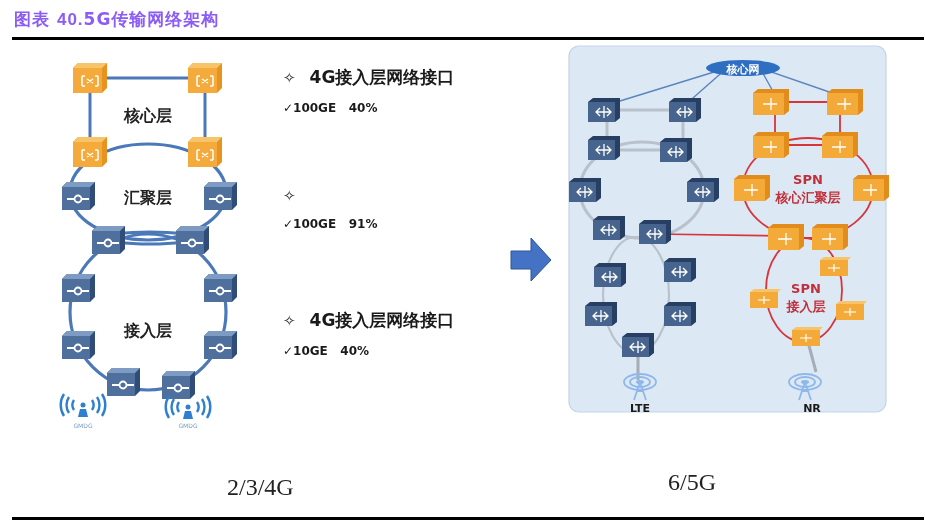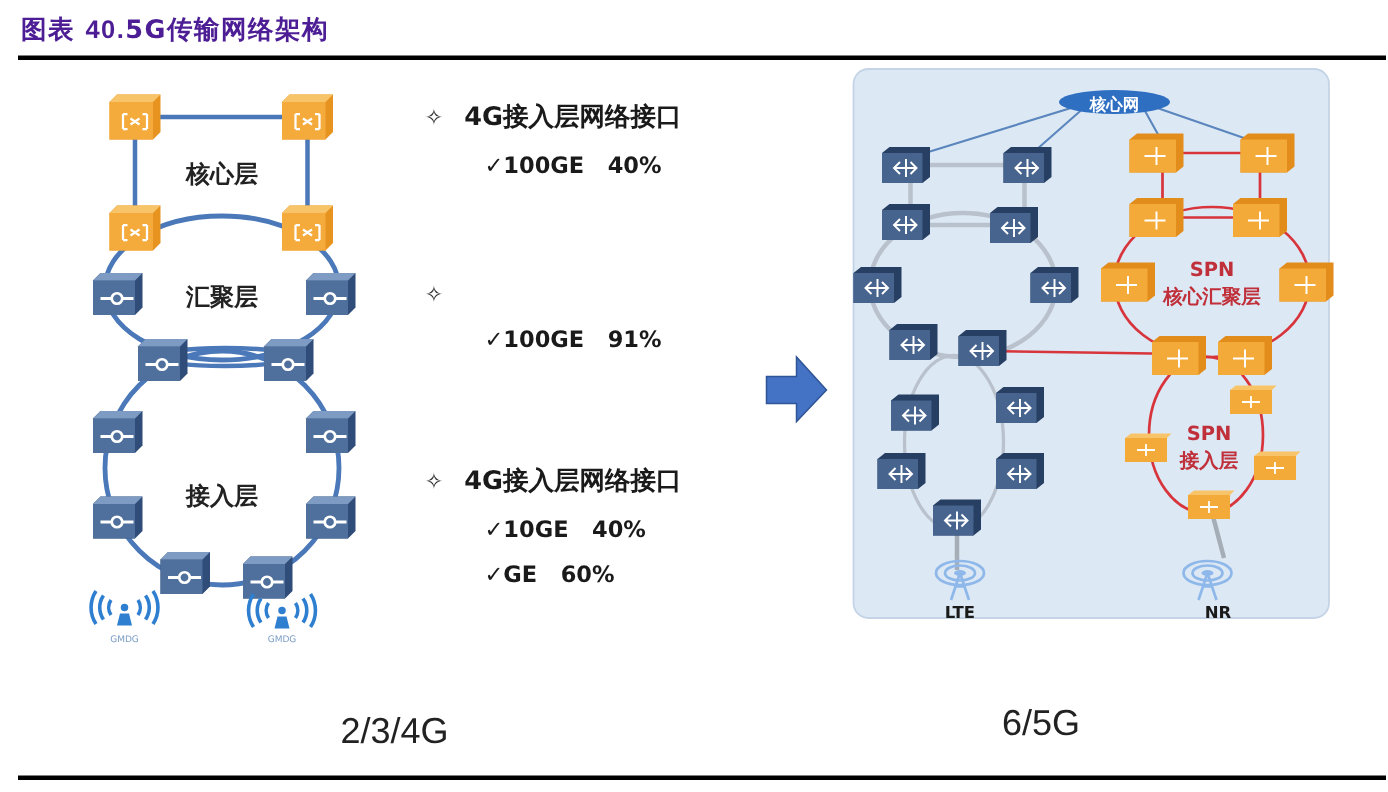--- a/index.html
+++ b/index.html
@@ -1,26 +1,26 @@
 <!DOCTYPE html>
 <html><head>
 <meta charset="utf-8">
 <style>
   html,body{margin:0;padding:0;background:#fff;}
   body{width:925px;height:528px;position:relative;overflow:hidden;font-family:"DejaVu Sans","Liberation Sans",sans-serif;}
-  .title{position:absolute;left:14px;top:8px;font-size:17px;font-weight:bold;color:#4c1d95;letter-spacing:1px;font-family:"DejaVu Sans",sans-serif;}
+  .title{position:absolute;left:14px;top:8px;font-size:17px;font-weight:bold;color:#8b5cf6;letter-spacing:1px;font-family:"DejaVu Sans",sans-serif;}
   .title .num{font-family:"Liberation Sans",sans-serif;}
   .rule-top{position:absolute;left:12px;top:37px;width:912px;height:3px;background:#000;}
   .rule-bottom{position:absolute;left:12px;top:517px;width:912px;height:3px;background:#000;}
   svg{position:absolute;left:0;top:0;}
   .spec{position:absolute;font-family:"DejaVu Sans",sans-serif;color:#1a1a1a;font-weight:bold;}
   .spec .head{font-size:17px;display:flex;align-items:center;gap:14px;}
   .spec .diamond{font-size:15px;font-weight:normal;color:#333;}
-  .spec .item{font-size:15px;margin-top:12px;margin-left:40px;white-space:pre;}
-  .caption{position:absolute;font-family:Liberation Sans, sans-serif;font-size:24px;color:#222;}
+  .spec .item{font-size:12px;margin-top:12px;white-space:pre;}
+  .caption{position:absolute;font-family:Liberation Serif, serif;font-size:24px;color:#222;}
   .lbl{font-family:"DejaVu Sans",sans-serif;font-weight:bold;}
 </style>
 </head>
 <body>
 
 <div class="title">
   <span>图表</span>
   <span class="num">40.</span><span>5G传输网络架构</span>
 </div>
 <div class="rule-top"></div>
@@ -177,19 +177,18 @@
     </div>
   <div class="item">✓<span>100GE</span>   <span>91%</span></div>
 </div>
 
 <div class="spec" style="left:283px;top:309px;">
   <div class="head">
       <span class="diamond">✧</span>
       <span>4G接入层网络接口</span>
     </div>
   <div class="item">✓<span>10GE</span>   <span>40%</span></div>
-  <div class="item">✓<span>GE</span>   <span>60%</span></div>
 </div>
 
 <div class="caption" style="left:227px;top:474px;">2/3/4G</div>
 <div class="caption" style="left:668px;top:469px;">6/5G</div>
 
 <div class="rule-bottom"></div>
 
 </body></html>

